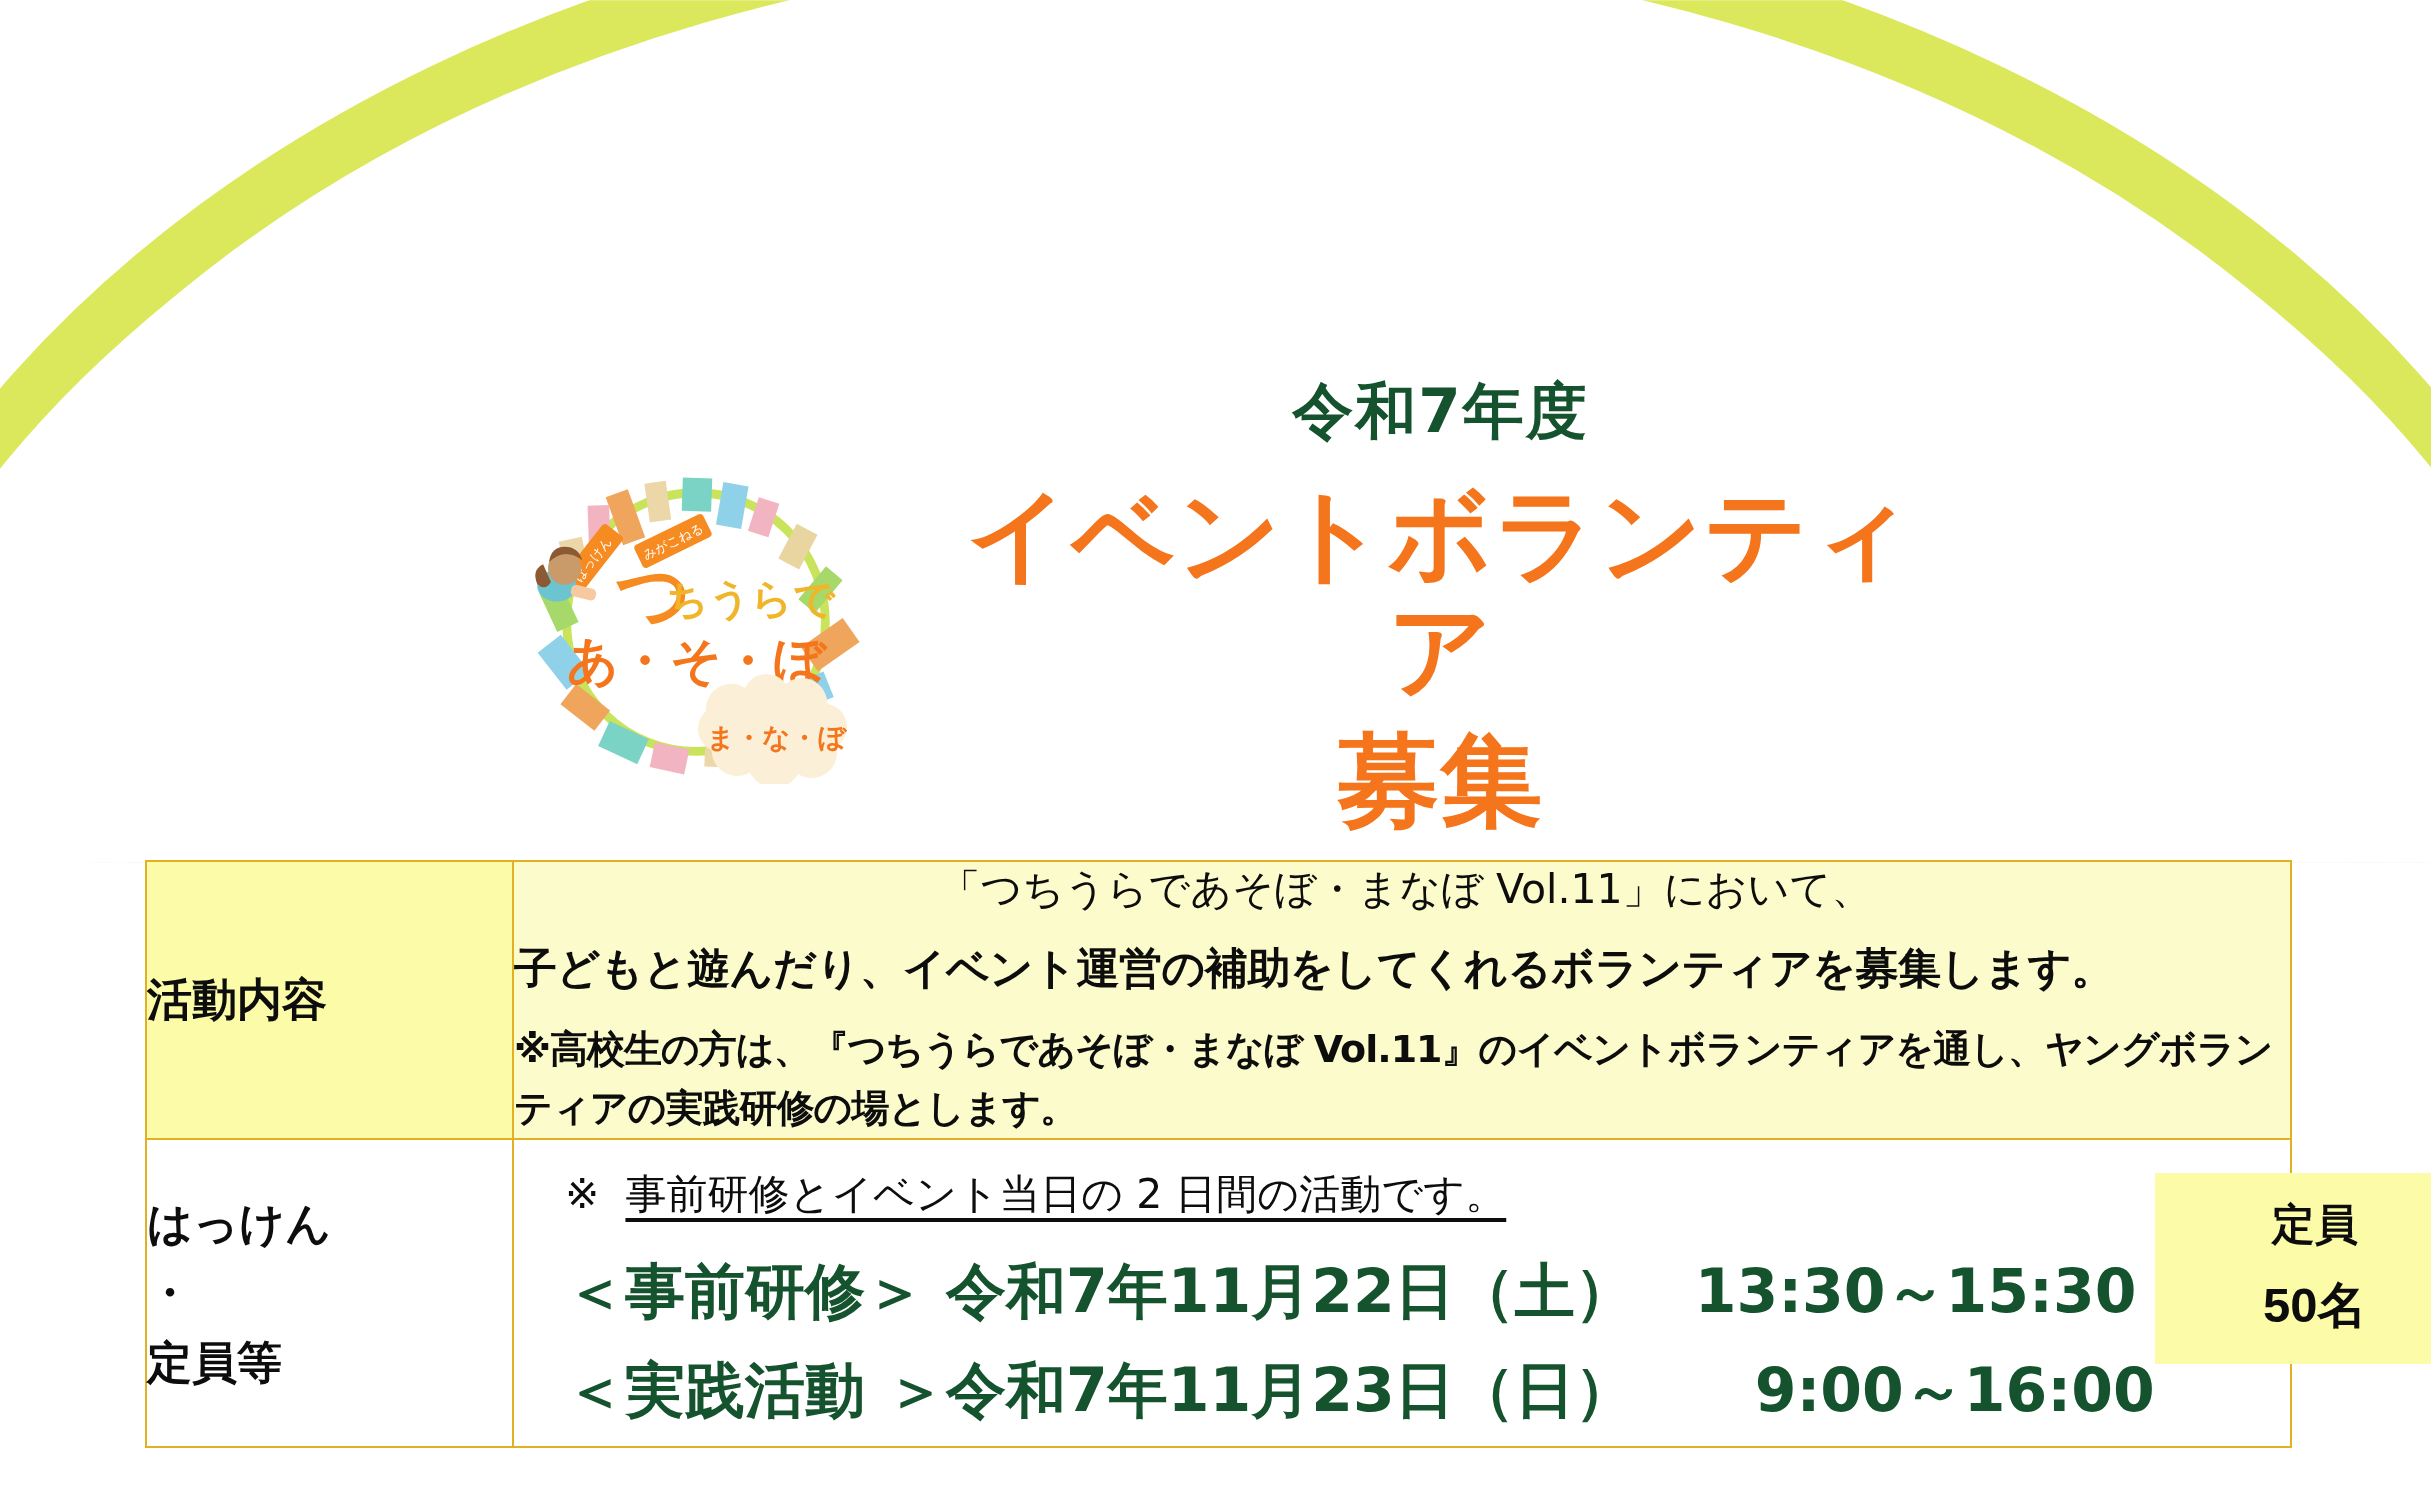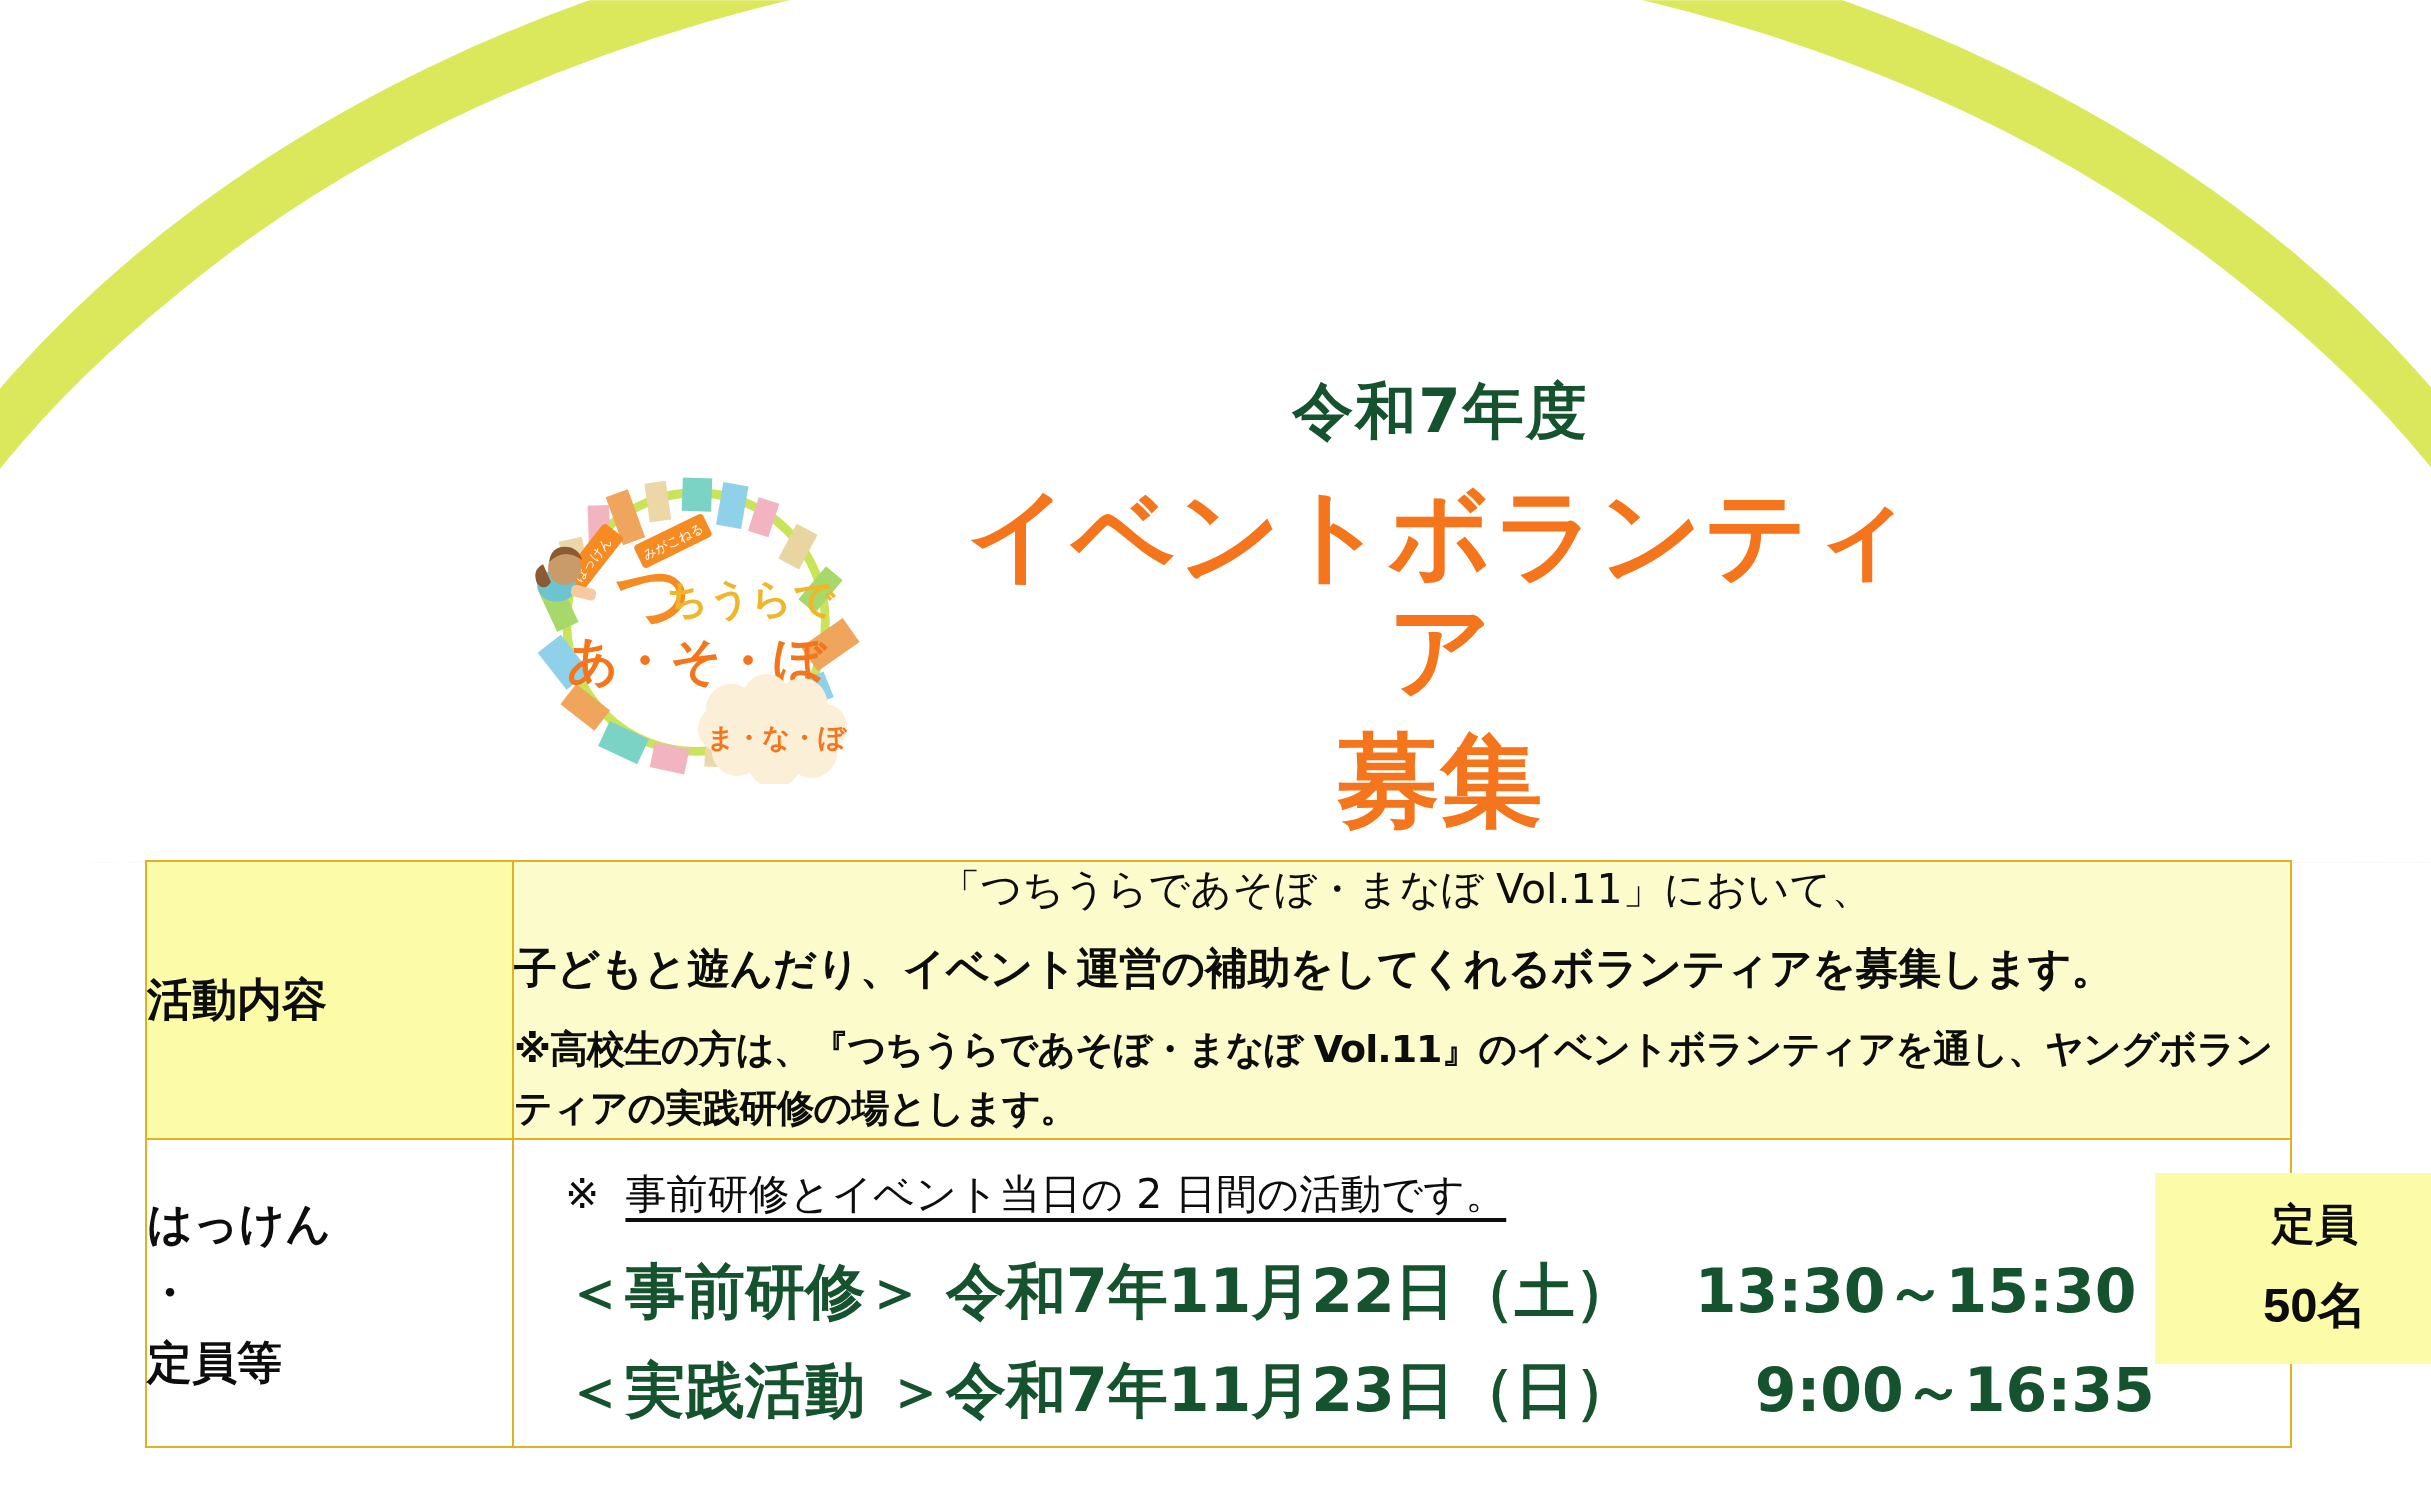--- a/index.html
+++ b/index.html
@@ -375,21 +375,21 @@
       <td class="label-cell white">
         <div>はっけん</div>
         <div>・</div>
         <div>定員等</div>
       </td>
       <td class="body-cell white">
         <div class="row2-wrap">
           <div class="row2-left">
             <p class="sched-note"><span>※</span>&nbsp;&nbsp;<u>事前研修とイベント当日の 2 日間の活動です。</u></p>
             <p class="sched-row">＜事前研修＞  令和7年11月22日（土）　13:30～15:30</p>
-            <p class="sched-row">＜実践活動 ＞令和7年11月23日（日）　　9:00～16:35</p>
+            <p class="sched-row">＜実践活動 ＞令和7年11月23日（日）　　9:00～16:00</p>
           </div>
           <div id="capacity-box">
             <div class="cap-label">定員</div>
             <div class="cap-value">50名</div>
           </div>
         </div>
       </td>
     </tr>
   </tbody>
 </table>

